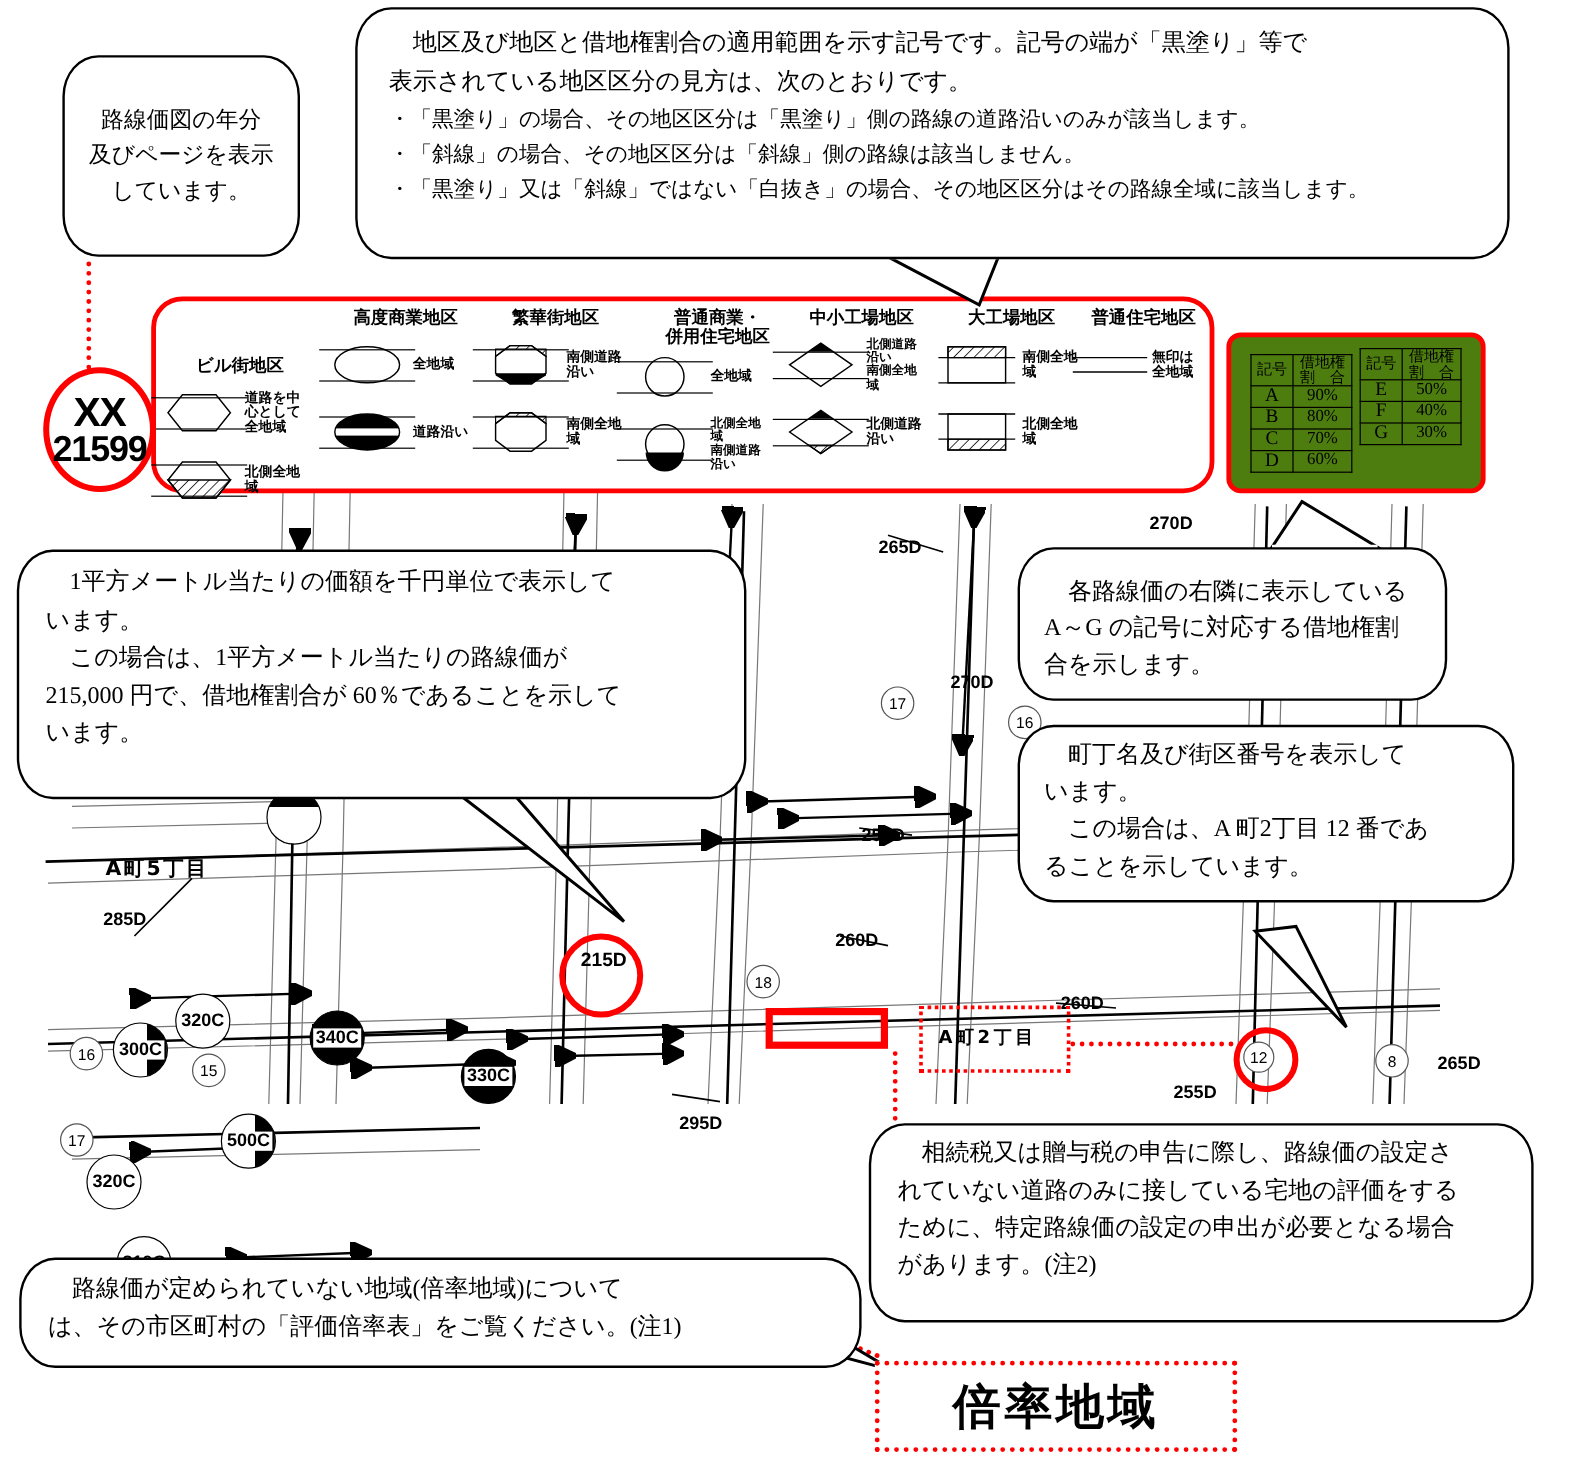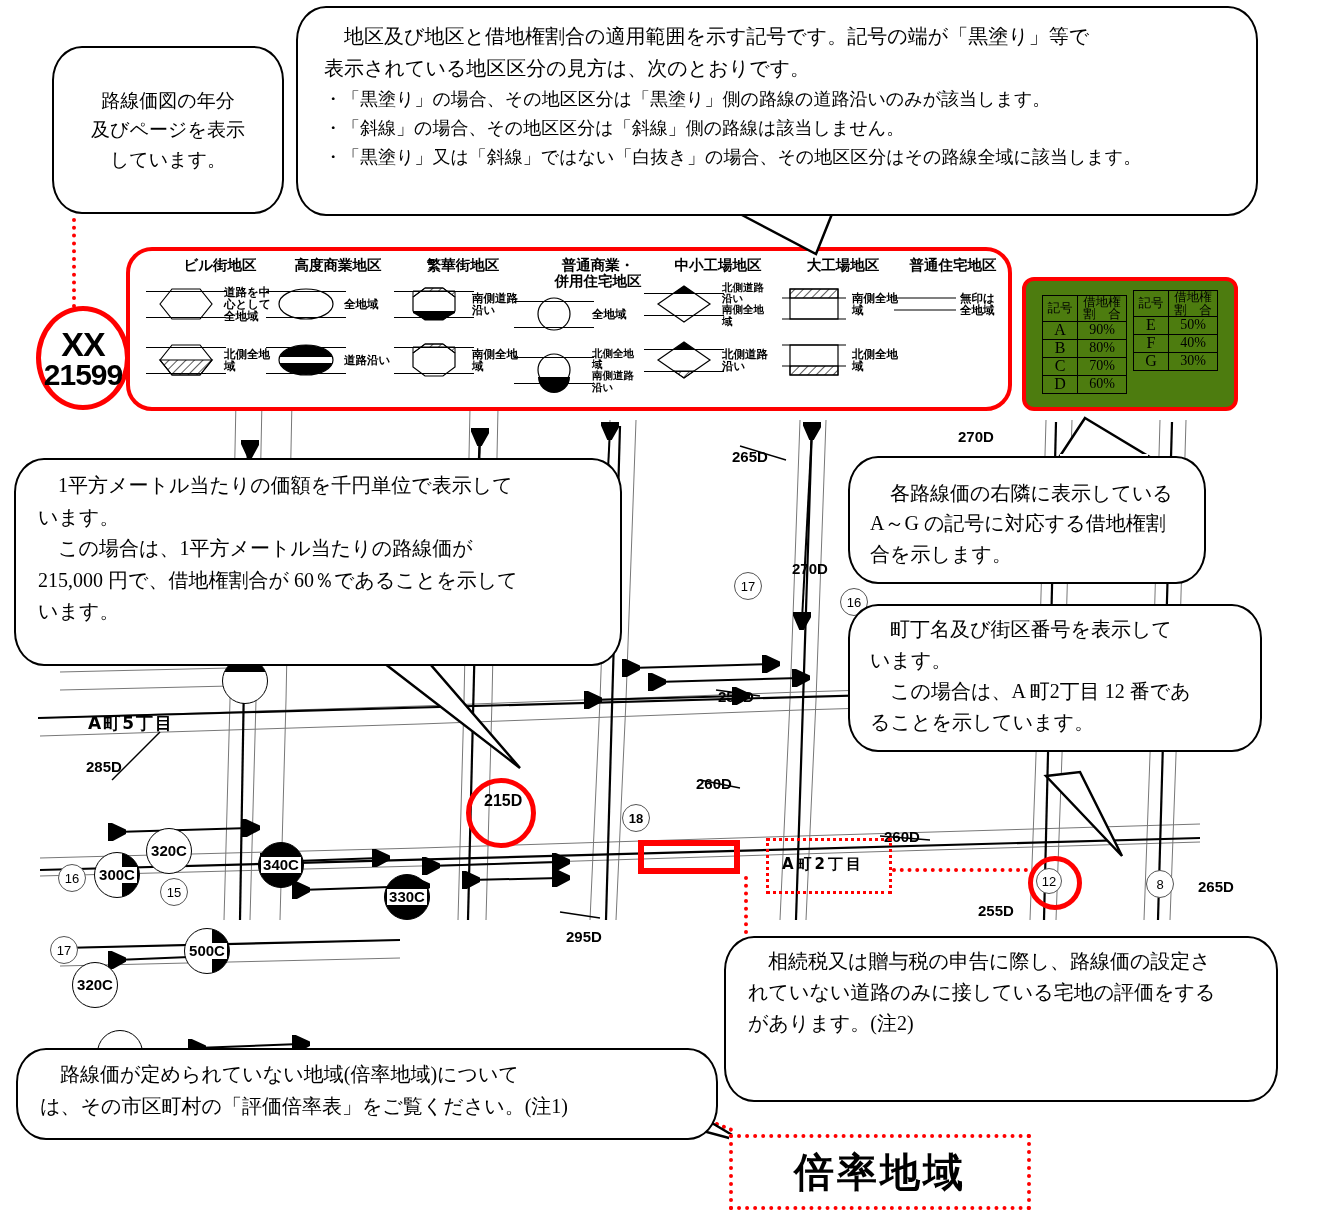--- a/index.html
+++ b/index.html
@@ -197,21 +197,21 @@
     background:#fff;
     z-index:30;
   }
   svg.overlay{position:absolute;left:0;top:0;pointer-events:none;}
 </style>
 </head>
 <body>
 
 <div id="page">
 
-  <div class="callout center" id="co-year" style="left:52px;top:46px;width:232px;height:168px;display:flex;flex-direction:column;justify-content:center;">
+  <div class="callout center" id="co-year" style="left:52px;top:46px;width:198px;height:168px;display:flex;flex-direction:column;justify-content:center;">
     <p>路線価図の年分</p>
     <p>及びページを表示</p>
     <p>しています。</p>
   </div>
 
   <div class="dotline-v" style="left:72px;top:218px;height:90px;"></div>
 
   <div class="callout" id="co-district" style="left:296px;top:6px;width:962px;height:210px;padding:12px 26px;font-size:20px;line-height:1.62;">
     <p>　地区及び地区と借地権割合の適用範囲を示す記号です。記号の端が「黒塗り」等で</p>
     <p>表示されている地区区分の見方は、次のとおりです。</p>
@@ -236,21 +236,21 @@
   </svg>
 
   <div class="red-circle" style="left:36px;top:306px;width:94px;height:104px;"></div>
   <div style="position:absolute;left:40px;top:314px;width:86px;height:90px;z-index:21;display:flex;flex-direction:column;align-items:center;justify-content:center;font-family:'Liberation Sans',sans-serif;font-weight:bold;">
     <div style="font-size:34px;line-height:0.95;letter-spacing:-1px;">XX</div>
     <div style="font-size:30px;line-height:1.0;letter-spacing:-1px;">21599</div>
   </div>
 
   <div id="legend-box">
 
-    <div class="legend-col" style="left:20px;width:140px;">
+    <div class="legend-col" style="left:0;width:140px;margin-top:40px;">
       <div class="legend-title">ビル街地区</div>
       <div class="sym-row">
         <div class="sym-wrap">
           <div class="hline" style="top:11px;"></div><div class="hline" style="top:37px;"></div>
           <svg width="72" height="48">
               <polygon points="10,24 22,9 50,9 62,24 50,39 22,39" fill="#fff" stroke="#000" stroke-width="1.2"></polygon>
             </svg>
         </div>
         <div class="sym-label">道路を中
 心として
@@ -595,21 +595,21 @@
     <div class="pcircle half-top" style="left:222px;top:258px;">
       <span class="inner" style="visibility:hidden;">000C</span>
     </div>
 
     
     <div class="blocknum" style="left:58px;top:464px;">16</div>
     <div class="blocknum" style="left:160px;top:478px;">15</div>
     <div class="blocknum" style="left:50px;top:536px;">17</div>
     <div class="blocknum" style="left:734px;top:172px;">17</div>
     <div class="blocknum" style="left:840px;top:188px;">16</div>
-    <div class="blocknum" style="left:622px;top:404px;font-weight:bold;">18</div>
+    <div class="blocknum" style="left:622px;top:404px;">18</div>
     <div class="blocknum" style="left:1036px;top:468px;width:26px;height:26px;">12</div>
     <div class="blocknum" style="left:1146px;top:470px;">8</div>
   </div>
 
   <div class="red-circle" style="left:466px;top:778px;width:70px;height:70px;"></div>
   <div class="red-rect" style="left:638px;top:840px;width:102px;height:34px;"></div>
   <div class="red-dotted" style="left:766px;top:838px;width:126px;height:56px;"></div>
   <div class="red-circle" style="left:1028px;top:856px;width:54px;height:54px;"></div>
 
   <div class="dotline" style="left:892px;top:868px;width:136px;"></div>
@@ -635,20 +635,21 @@
   <div class="callout" id="co-block" style="left:848px;top:604px;width:414px;height:148px;padding:8px 20px;font-size:20px;line-height:1.55;">
     <p>　町丁名及び街区番号を表示して</p>
     <p>います。</p>
     <p>　この場合は、A 町2丁目 12 番であ</p>
     <p>ることを示しています。</p>
   </div>
 
   <div class="callout" id="co-special" style="left:724px;top:936px;width:554px;height:166px;padding:8px 22px;font-size:20px;line-height:1.55;">
     <p>　相続税又は贈与税の申告に際し、路線価の設定さ</p>
     <p>れていない道路のみに接している宅地の評価をする</p>
+    <p>ために、特定路線価の設定の申出が必要となる場合</p>
     <p>があります。(注2)</p>
   </div>
 
   <div class="callout" id="co-multiplier" style="left:16px;top:1048px;width:702px;height:92px;padding:8px 22px;font-size:20px;line-height:1.6;">
     <p>　路線価が定められていない地域(倍率地域)について</p>
     <p>は、その市区町村の「評価倍率表」をご覧ください。(注1)</p>
   </div>
 
   <div id="bairitsu-box">
     <span>倍率地域</span>

